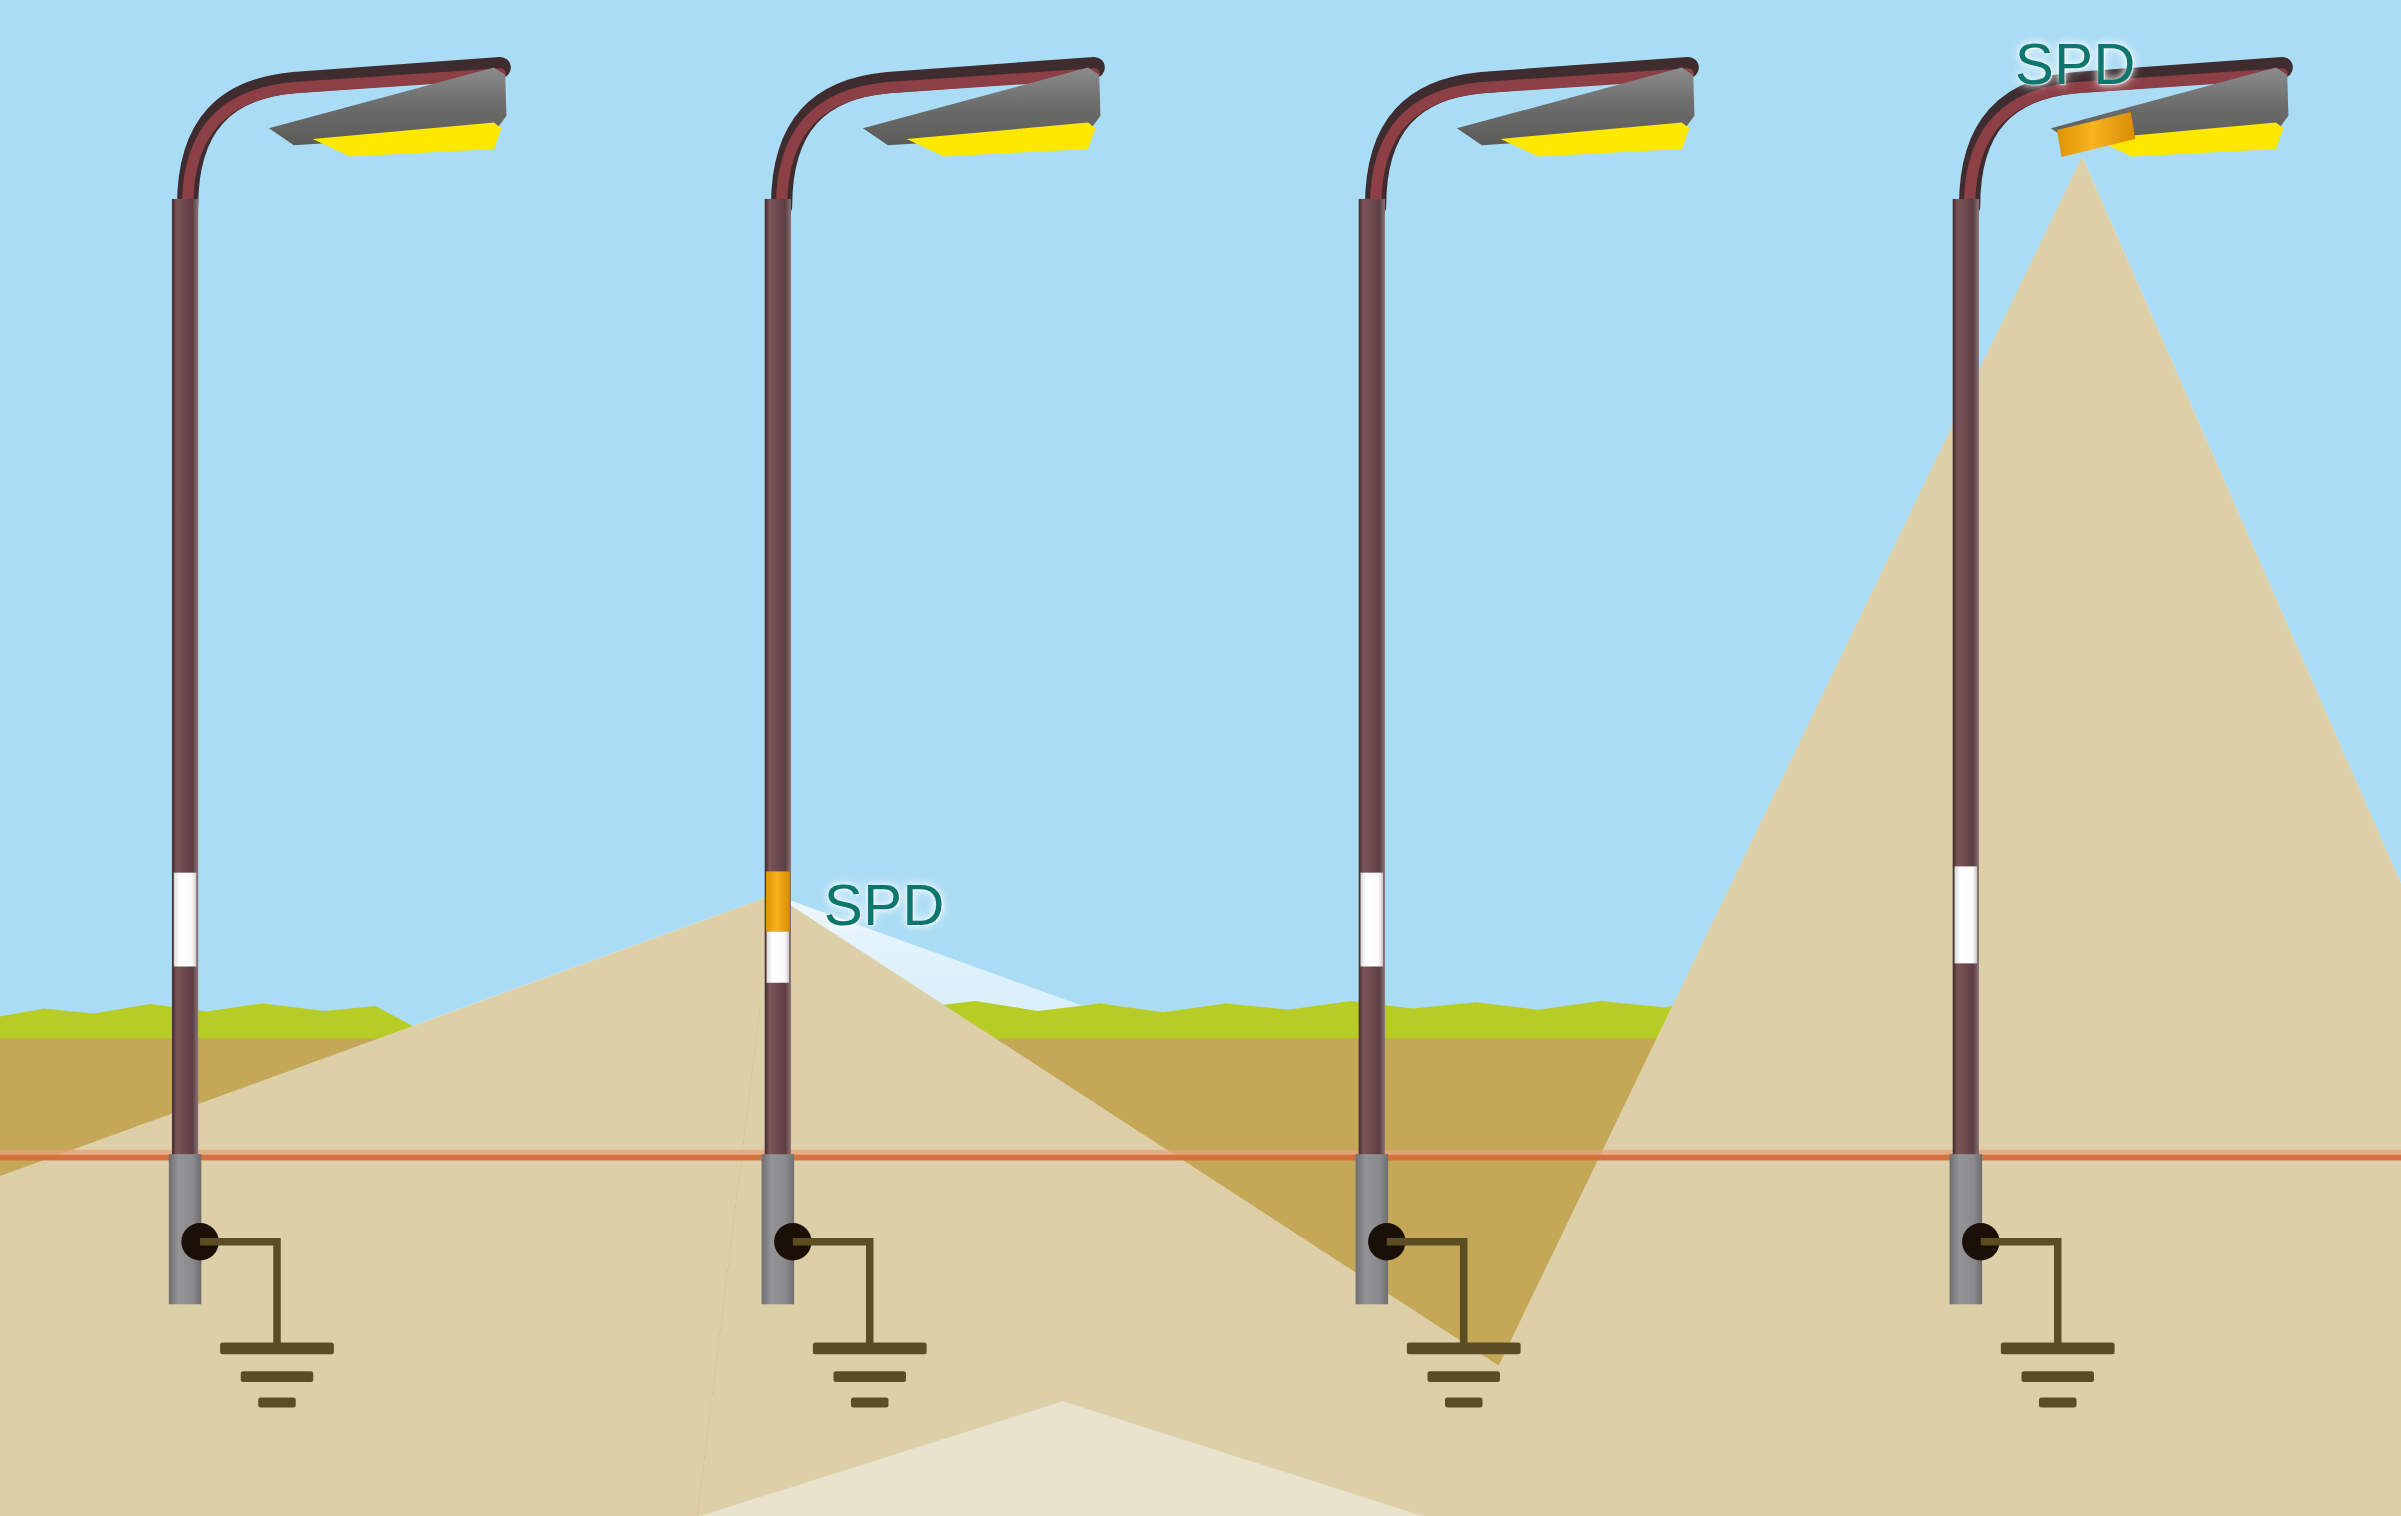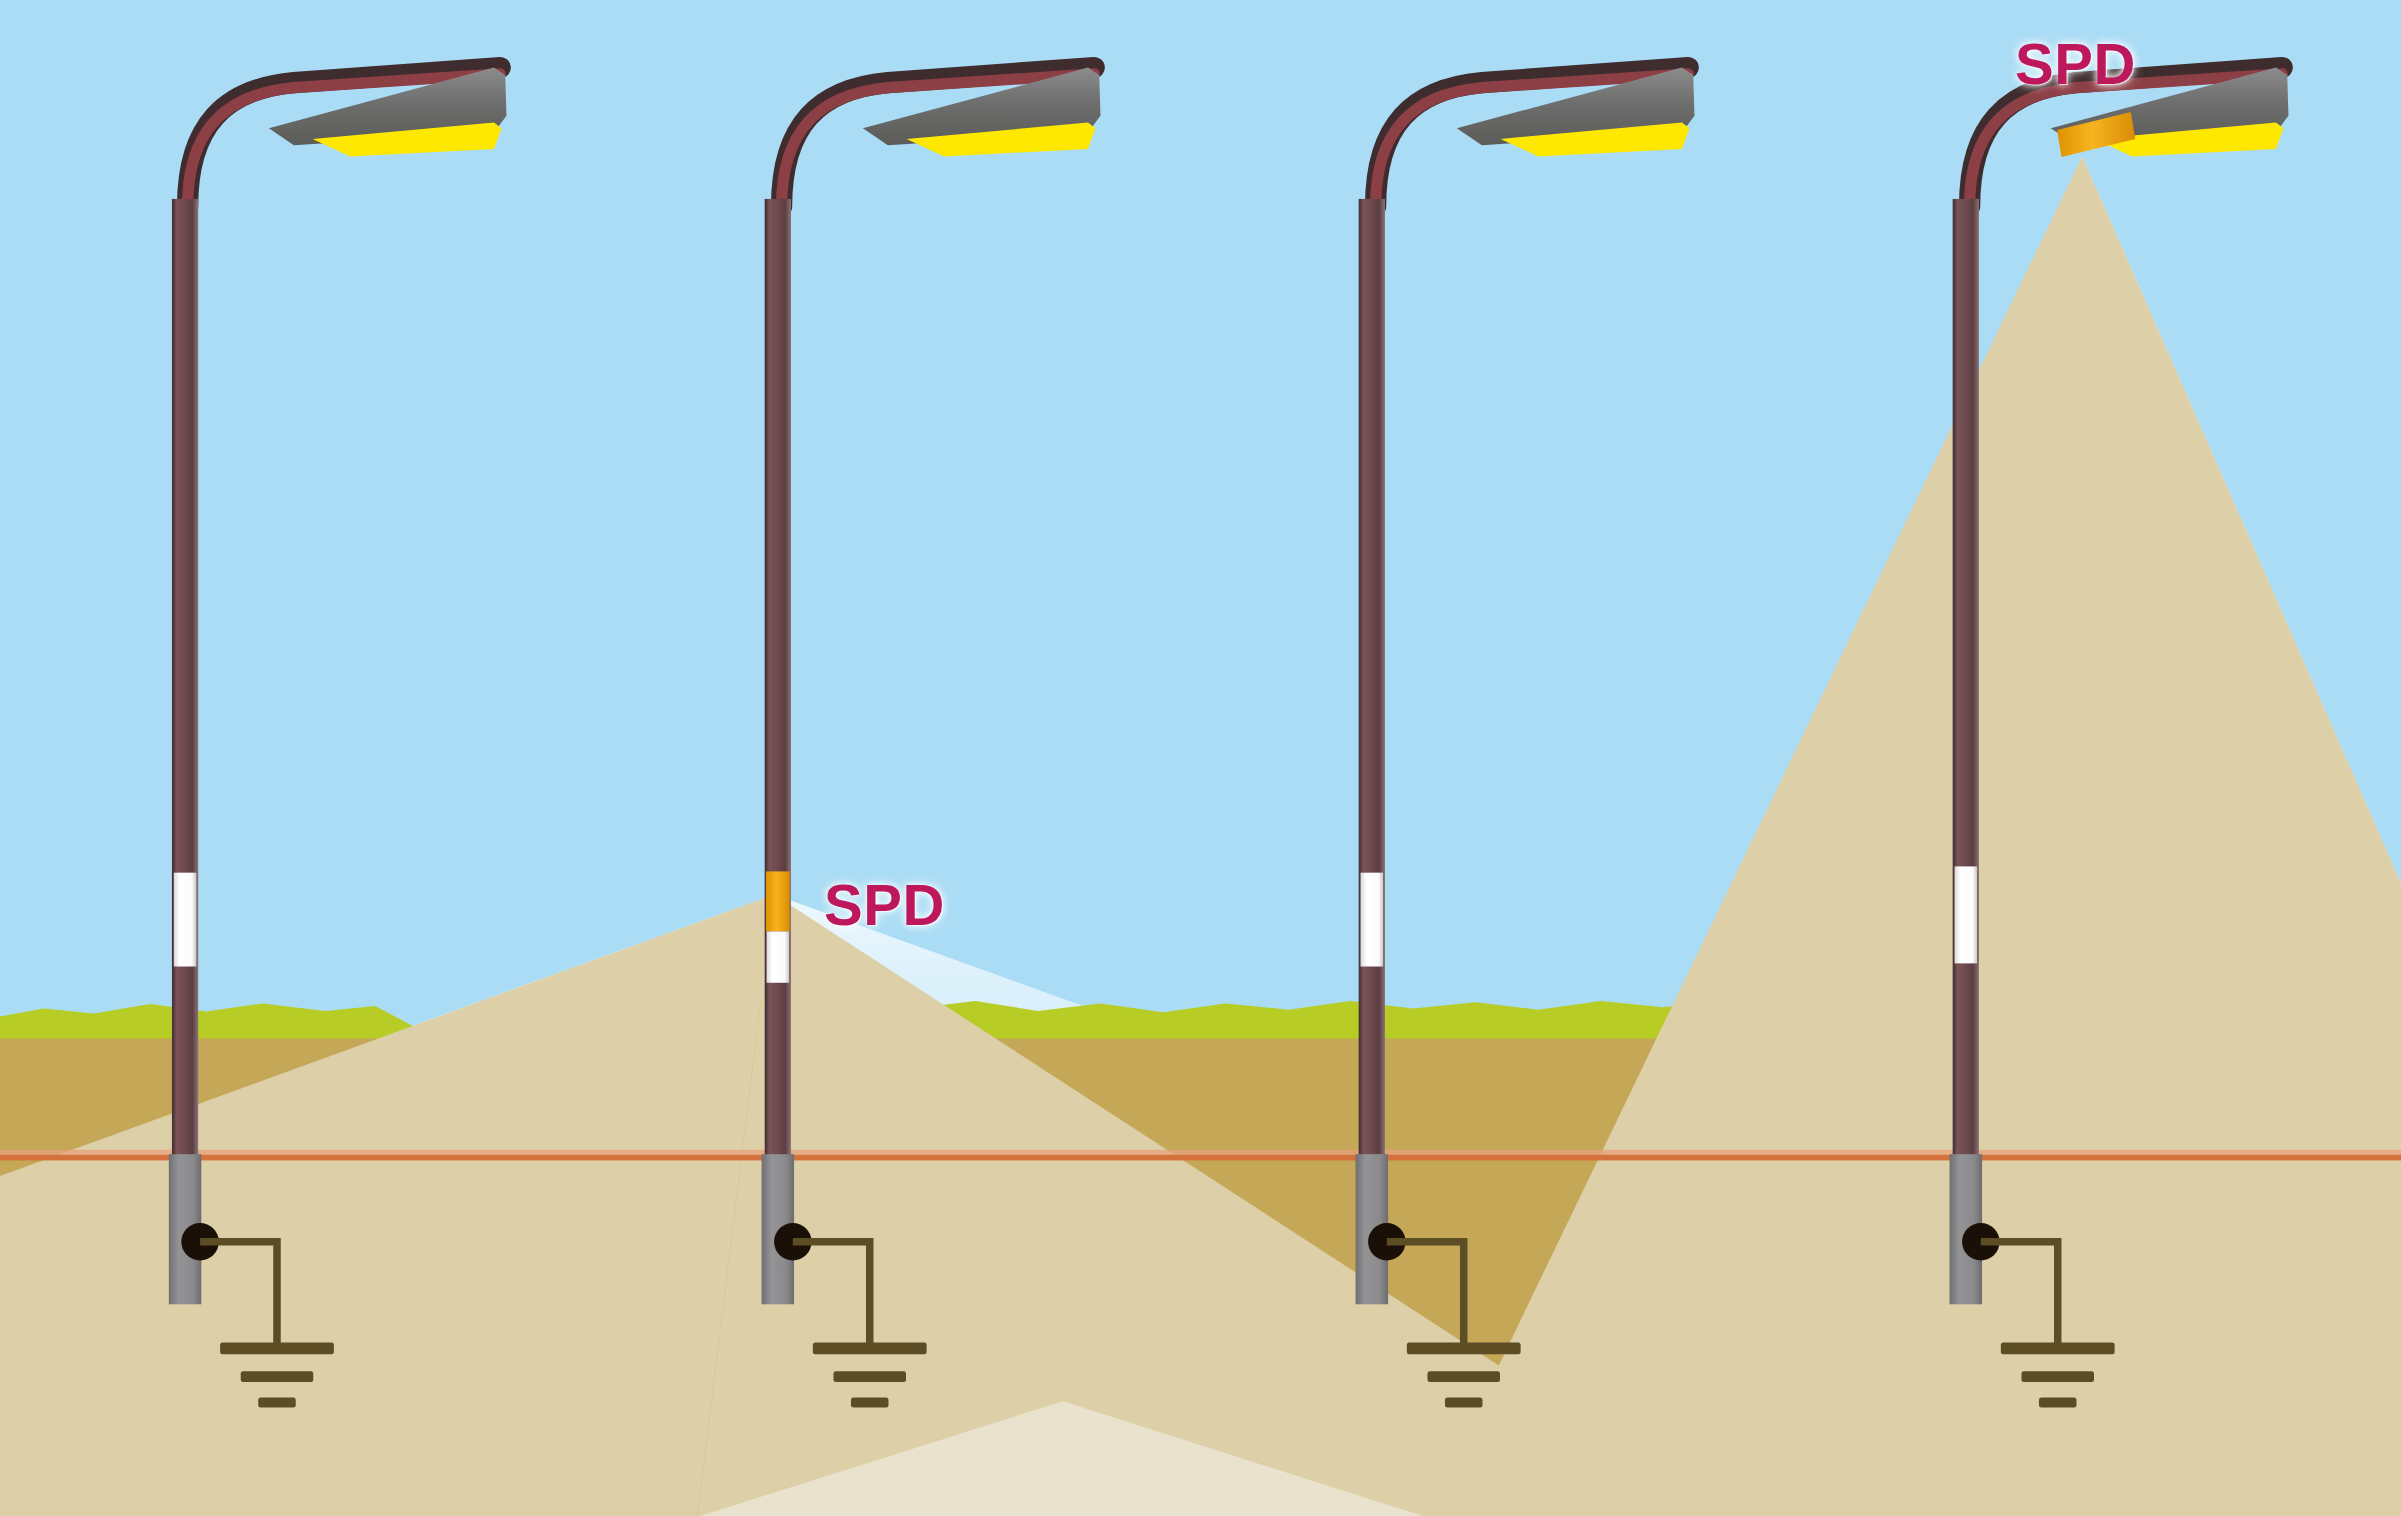--- a/index.html
+++ b/index.html
@@ -9,22 +9,22 @@
     position:relative;
     width:2401px;height:1517px;
     overflow:hidden;
     background:#aadcf5;
   }
   #svgroot{position:absolute;left:0;top:0;width:2401px;height:1517px;display:block;}
 
   .spd-label{
     position:absolute;
     font-family:"Liberation Sans",sans-serif;
-    font-weight:bold;
-    color:#be185d;
+    font-weight:normal;
+    color:#0f766e;
     font-size:58px;
     letter-spacing:0.6px;
     white-space:nowrap;
     text-shadow:
        0 0 6.3px rgba(255,255,255,.95),
        0 0 11.3px rgba(255,255,255,.85),
        1.3px 1.3px 0 rgba(255,255,255,.6);
   }
   #spd-label-pole2{left:824px;top:871px;}
   #spd-label-pole4{left:2015px;top:30px;}

